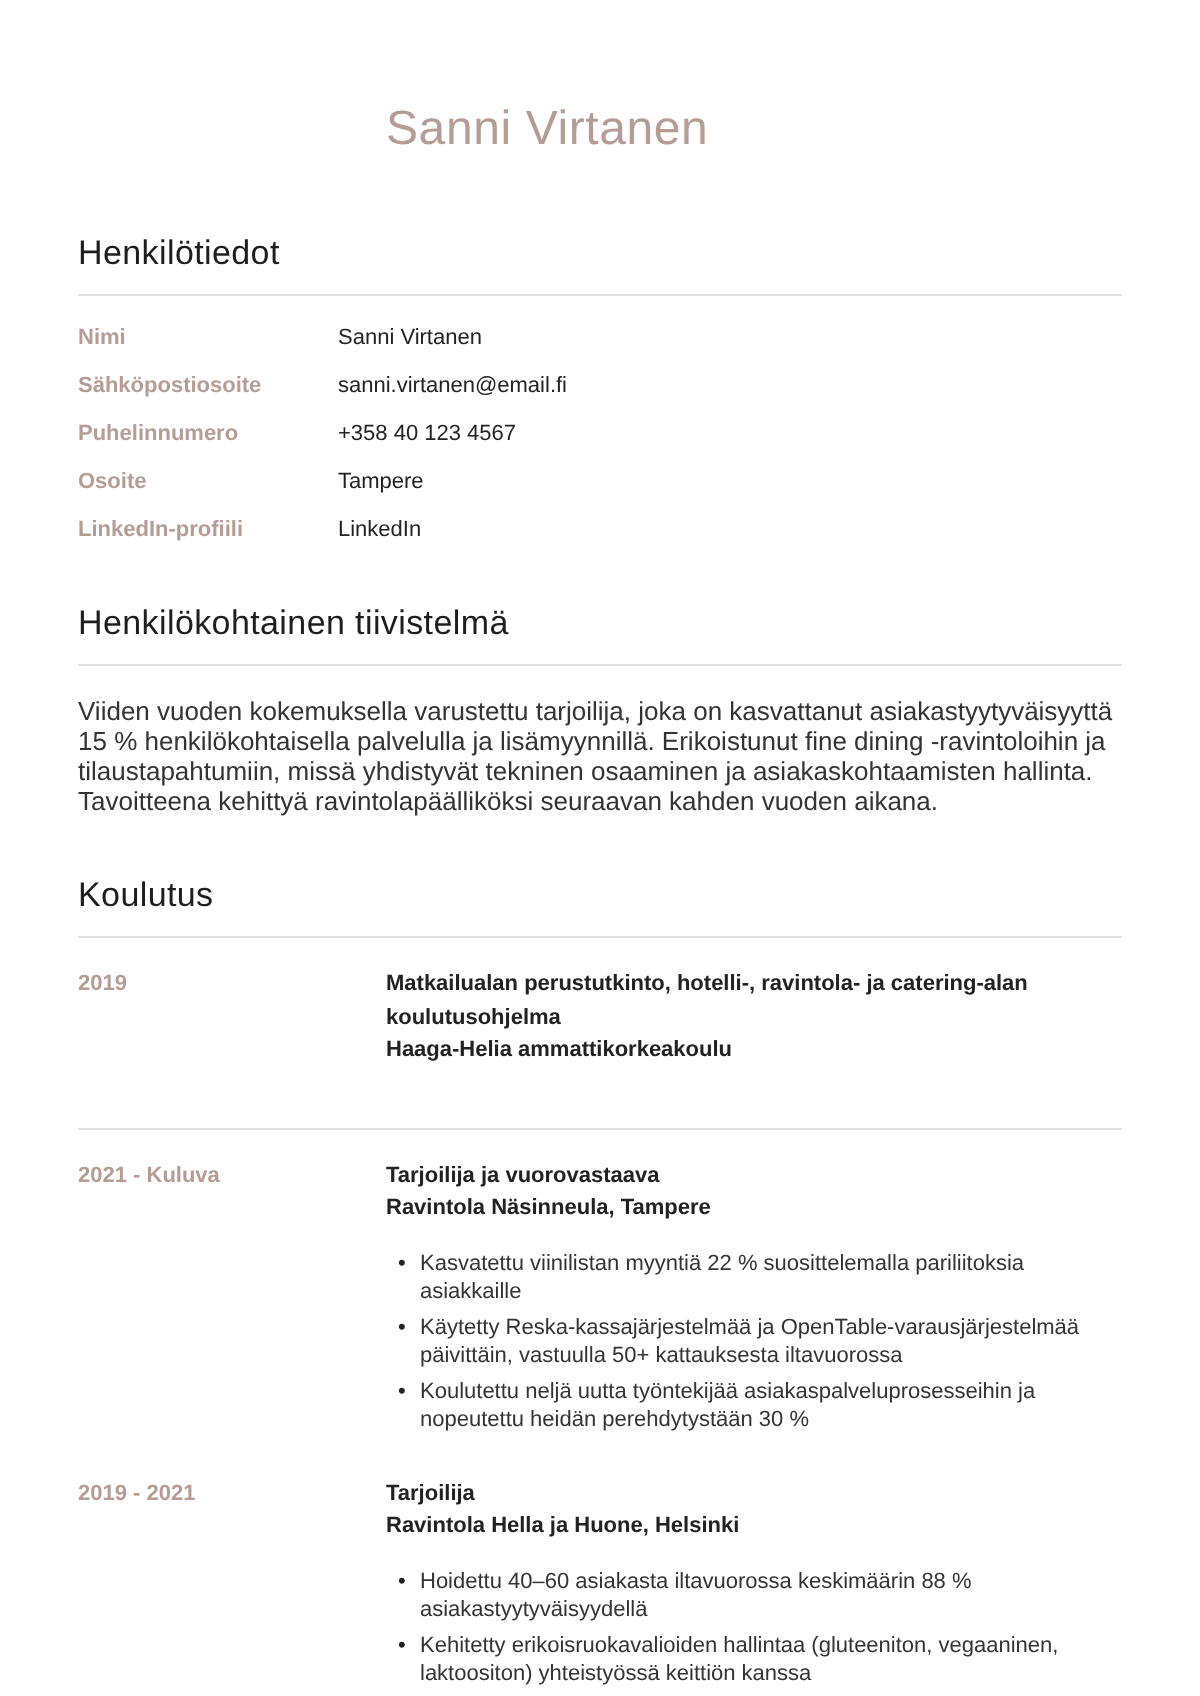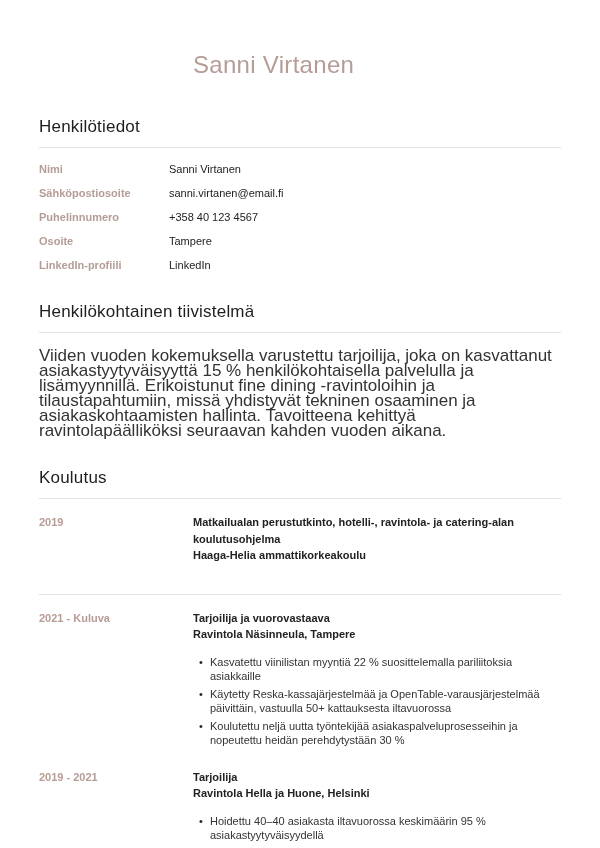--- a/index.html
+++ b/index.html
@@ -43,21 +43,21 @@
     margin-bottom: 10px;
   }
   .rule { border-bottom: 1px solid #e2e2e2; height: 0; margin-bottom: 15px; }
 
   
   .row { display: flex; margin-bottom: 11px; font-size: 11px; line-height: 13px; }
   .row .label { width: 130px; flex: none; color: var(--accent-text, #b59d96); font-weight: 700; }
   .row .value { color: #222222; }
 
   
-  .summary-text { font-size: 17px; line-height: 15px; color: #333333; }
+  .summary-text { font-size: 13px; line-height: 15px; color: #333333; }
 
   
   .entry { display: flex; font-size: 11px; }
   .entry + .entry { margin-top: 18px; }
   .entry .period { width: 154px; flex: none; color: var(--accent-text, #b59d96); font-weight: 700; line-height: 16px; }
   .entry .entry-body { width: 368px; }
   .entry .entry-body .bold-line { font-weight: 700; color: #222222; line-height: 16.5px; }
 
   ul.bullets { margin-top: 12px; padding-left: 17px; list-style: none; }
   ul.bullets li {
@@ -139,21 +139,21 @@
           </ul>
         </div>
       </div>
 
       <div class="entry">
         <div class="period">2019 - 2021</div>
         <div class="entry-body">
           <div class="bold-line">Tarjoilija</div>
           <div class="bold-line">Ravintola Hella ja Huone, Helsinki</div>
           <ul class="bullets">
-            <li>Hoidettu 40–40 asiakasta iltavuorossa keskimäärin 95 % asiakastyytyväisyydellä</li>
+            <li>Hoidettu 40–60 asiakasta iltavuorossa keskimäärin 88 % asiakastyytyväisyydellä</li>
             <li>Kehitetty erikoisruokavalioiden hallintaa (gluteeniton, vegaaninen, laktoositon) yhteistyössä keittiön kanssa</li>
           </ul>
         </div>
       </div>
     </section>
 
   </div>
 </div>
 
 </body></html>

